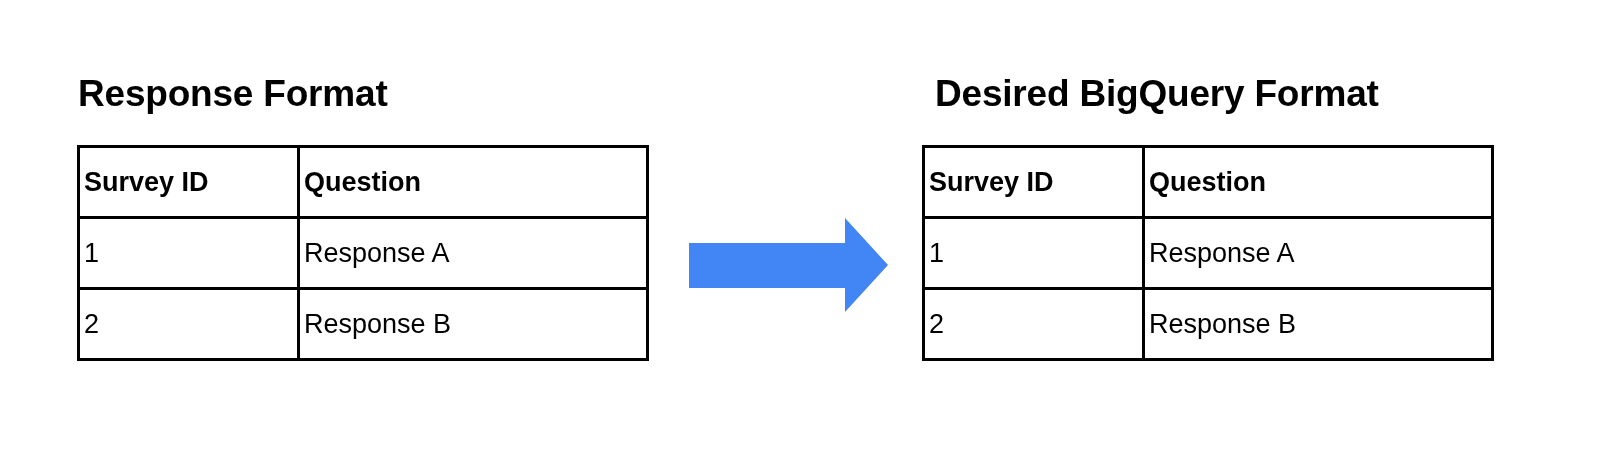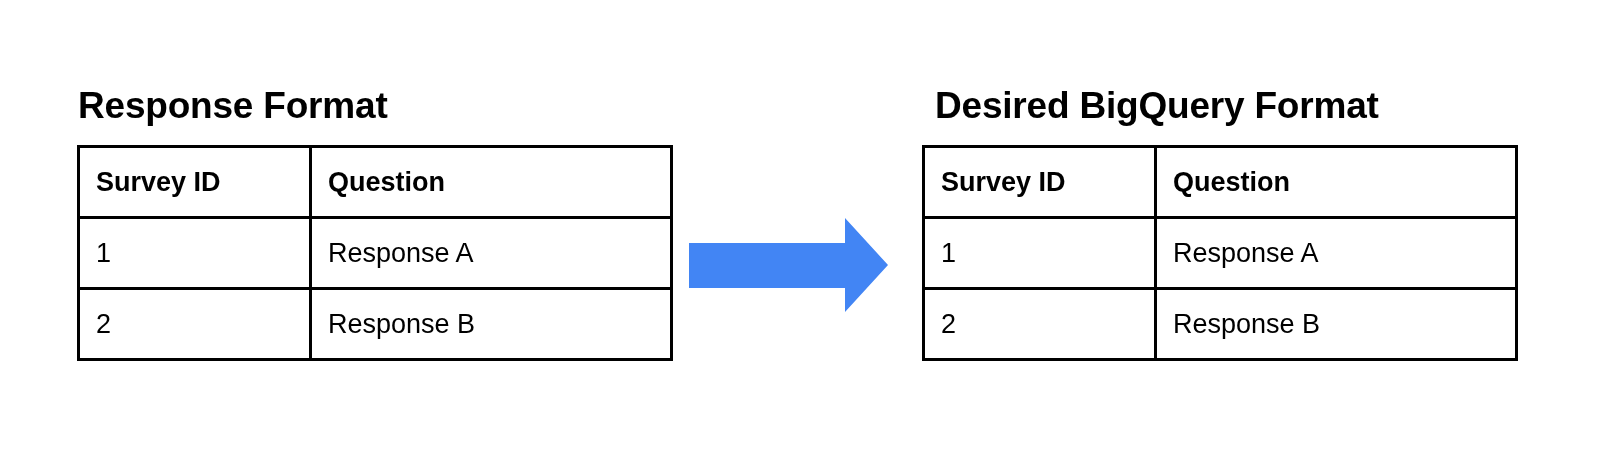--- a/index.html
+++ b/index.html
@@ -35,21 +35,20 @@
   
   .panel-title {
     position: absolute;
     top: 72px;
     font-size: 37px;
     font-weight: bold;
     letter-spacing: -0.2px;
     line-height: 44px;
     white-space: nowrap;
     color: #000000;
-    margin-top: 12px;
   }
   .panel-left  .panel-title { left: 78px; }
   .panel-right .panel-title { left: 35px; }
 
   
   .fmt-table {
     position: absolute;
     border-collapse: collapse;
     table-layout: fixed;
     background: #ffffff;
@@ -62,21 +61,21 @@
   .panel-right .fmt-table {
     left: 22px;
     top: 145px;
     width: 555px;
   }
 
   .fmt-table td,
   .fmt-table th {
     border: 3px solid #000000;
     height: 68px;
-    padding: 0 0 0 16px;
+    padding: 0 0 0 4px;
     font-size: 27px;
     line-height: 34px;
     text-align: left;
     vertical-align: middle;
     color: #000000;
     overflow: hidden;
     white-space: nowrap;
   }
   .fmt-table th {
     font-weight: bold;

